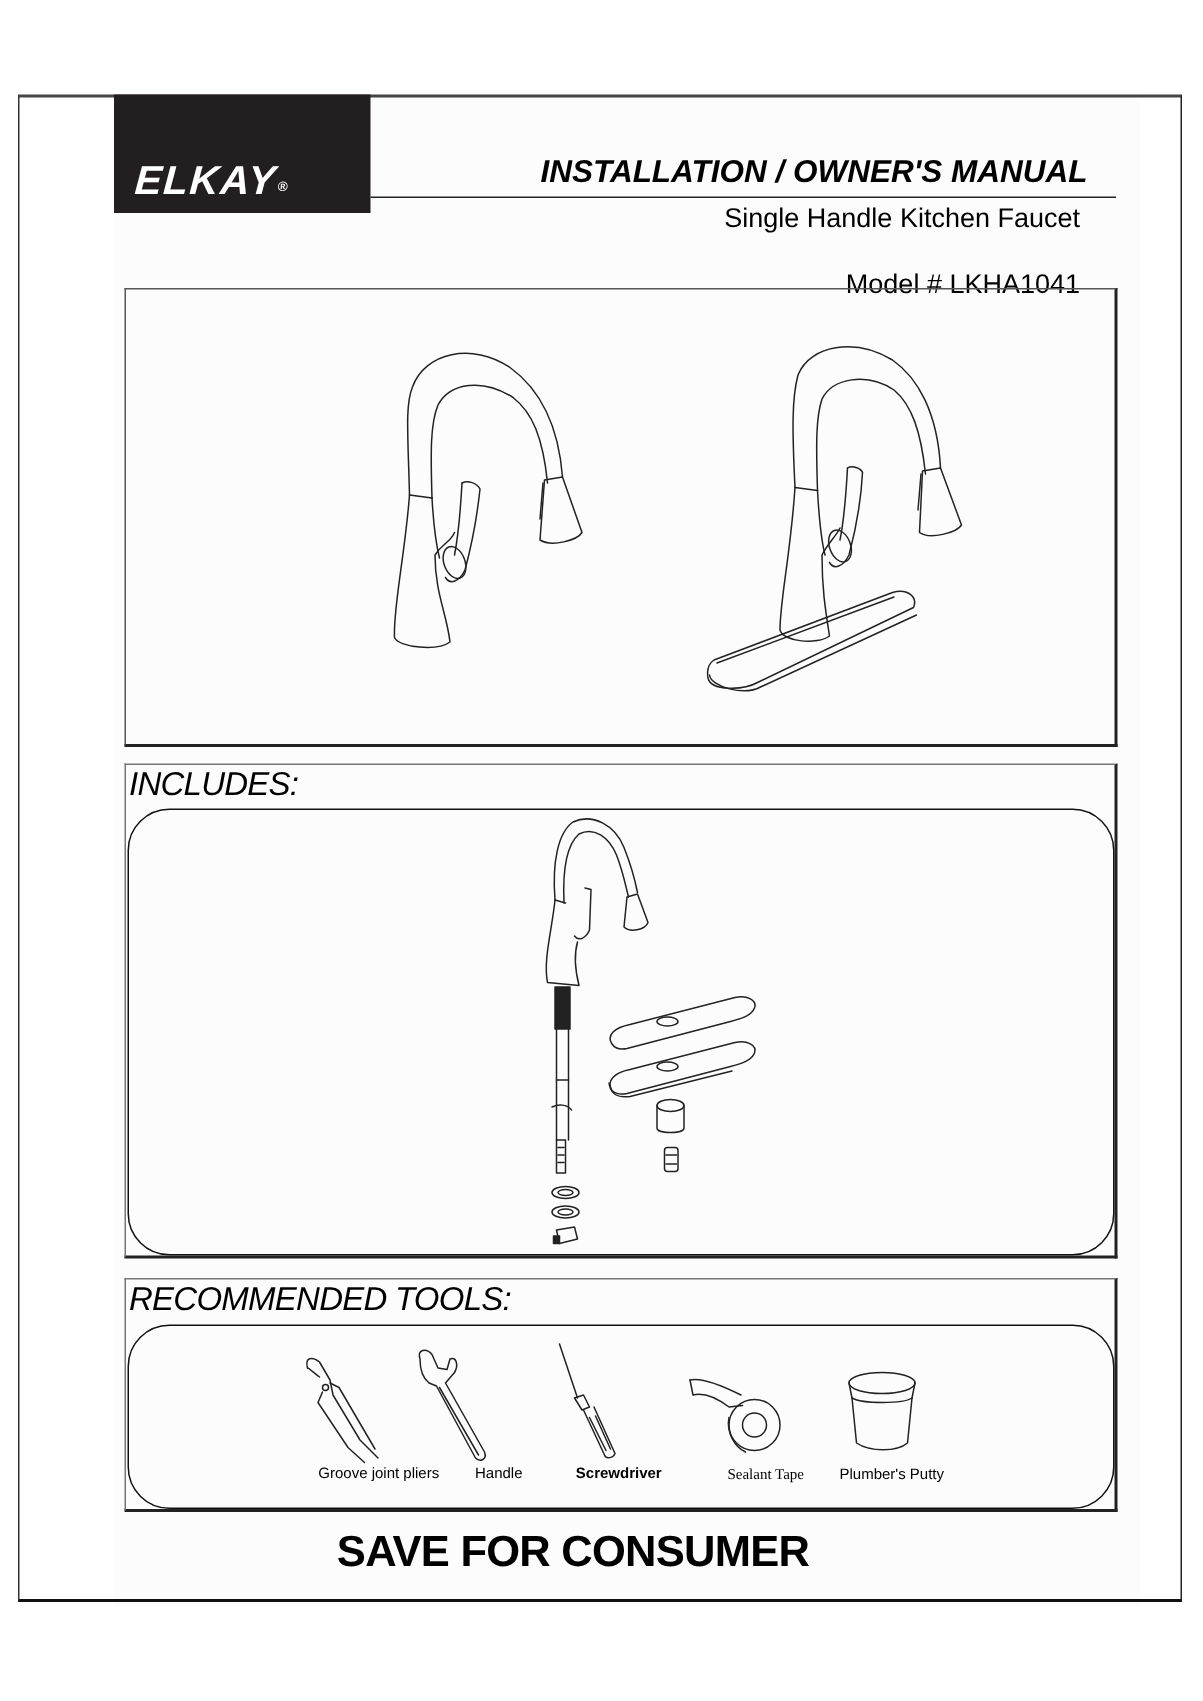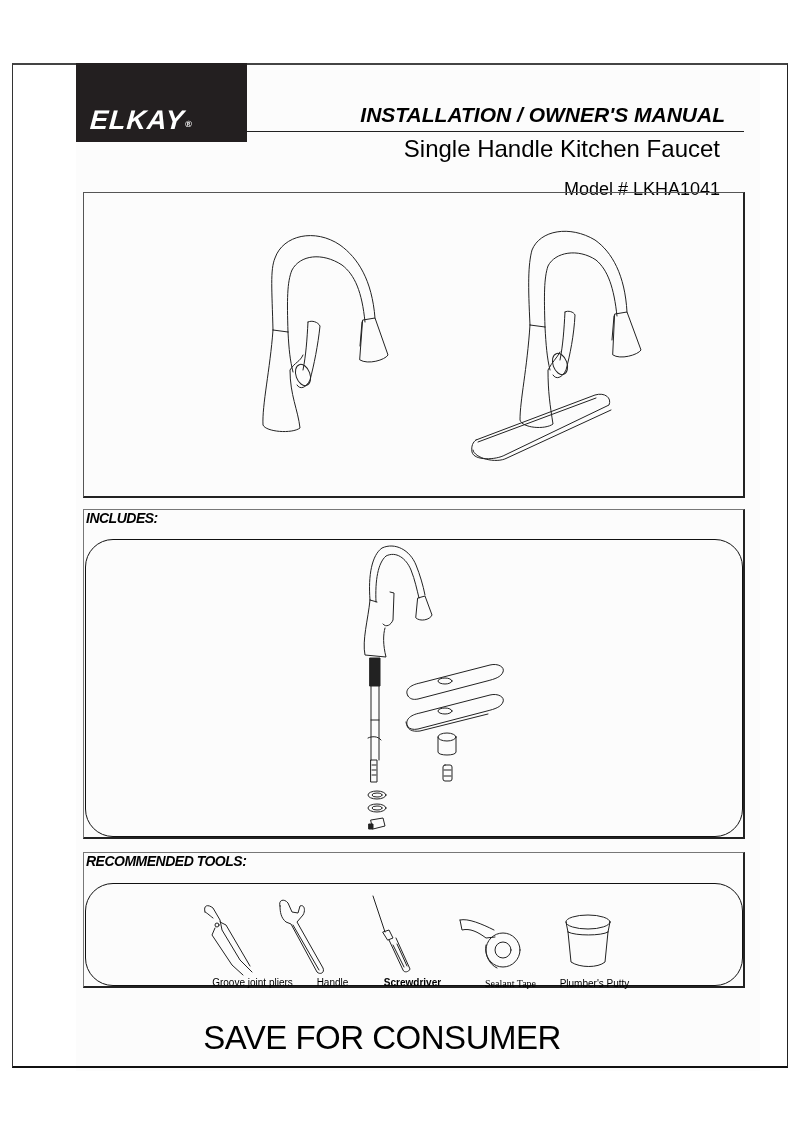--- a/index.html
+++ b/index.html
@@ -10,32 +10,32 @@
   .outer-frame { left: 12px; top: 63px; width: 776px; height: 1005px;
                  border-top: 2px solid #444; border-left: 1px solid #333;
                  border-right: 1px solid #222; border-bottom: 2px solid #111; box-sizing: border-box; }
   .logo-box { left: 76px; top: 63px; width: 171px; height: 79px; background: #231f20; }
   .logo-text { position: absolute; left: 14px; top: 42px; color: #fff; font-weight: bold;
                font-style: italic; font-size: 27px; letter-spacing: 1px; font-family: "Liberation Sans", sans-serif;
                transform: skewX(-4deg); }
   .logo-reg { font-size: 9px; font-style: normal; vertical-align: 2px; margin-left: 1px; }
   .title { right: 77px; top: 103px; font-size: 21px; font-weight: bold; font-style: italic; white-space: nowrap; }
   .title-rule { left: 247px; top: 131px; width: 497px; height: 0; border-top: 1.5px solid #222; }
-  .subtitle { right: 82px; top: 135px; font-size: 24px; white-space: nowrap; }
+  .subtitle { right: 82px; top: 135px; font-size: 18px; white-space: nowrap; }
   .model { right: 82px; top: 163px; font-size: 18px; white-space: nowrap; margin-top: 16px; }
   .product-box { left: 83px; top: 192px; width: 662px; height: 306px; border: 1px solid #555;
                  border-right: 2px solid #222; border-bottom: 2px solid #222; box-sizing: border-box; }
   .section-box { left: 83px; width: 662px; border: 1px solid #777; border-right: 2px solid #222;
                  border-bottom: 2px solid #222; box-sizing: border-box; }
-  .section-title { position: absolute; left: 2px; top: 0px; font-size: 14px; font-weight: bold; font-style: italic;
+  .section-title { position: absolute; left: 2px; top: 0px; font-size: 22px; font-weight: normal; font-style: italic;
                    letter-spacing: -0.5px; white-space: nowrap; }
   .inner-round { position: absolute; left: 1px; right: 0px; border: 1.5px solid #111; border-radius: 28px;
                  box-sizing: border-box; }
   .tool-label { position: absolute; font-size: 10px; white-space: nowrap; transform: translateX(-50%); padding-left: 25px; }
-  .footer { left: 0; width: 764px; top: 1019px; text-align: center; font-size: 33px; font-weight: normal;
+  .footer { left: 0; width: 764px; top: 1019px; text-align: center; font-size: 29px; font-weight: bold;
             letter-spacing: -0.5px; }
   svg { position: absolute; overflow: visible; }
   .ln { fill: none; stroke: #222; stroke-width: 1; stroke-linecap: round; stroke-linejoin: round; }
 </style>
 </head>
 <body>
 
 <div class="abs page-bg"></div>
 <div class="abs outer-frame"></div>
 
@@ -123,21 +123,21 @@
     <ellipse cx="445" cy="711" rx="7" ry="3"></ellipse>
 
     <path d="M438 737 L438 752 C438 756 456 756 456 752 L456 737"></path>
     <ellipse cx="447" cy="737" rx="9" ry="4"></ellipse>
 
     <rect x="443" y="765" width="9" height="16" rx="2"></rect>
     <path d="M444 770 L451 770 M444 776 L451 776"></path>
   </g>
 </svg>
 
-<div class="abs section-box" style="top:852px;height:136px;">
+<div class="abs section-box" style="top:852px;height:156px;">
   <div class="section-title">RECOMMENDED TOOLS:</div>
   <div class="inner-round" style="top:30px;bottom:0;"></div>
 </div>
 
 <svg style="left:0;top:0;width:802px;height:1134px;pointer-events:none">
   <g class="ln" stroke-width="0.9">
 
     <path d="M205 912 C203 905 208 904 213 908 L220 920 L222 930 L240 960 L252 972"></path>
     <path d="M213 918 C209 915 206 912 205 912"></path>
     <path d="M215 928 L212 935 L232 965 L243 975"></path>

